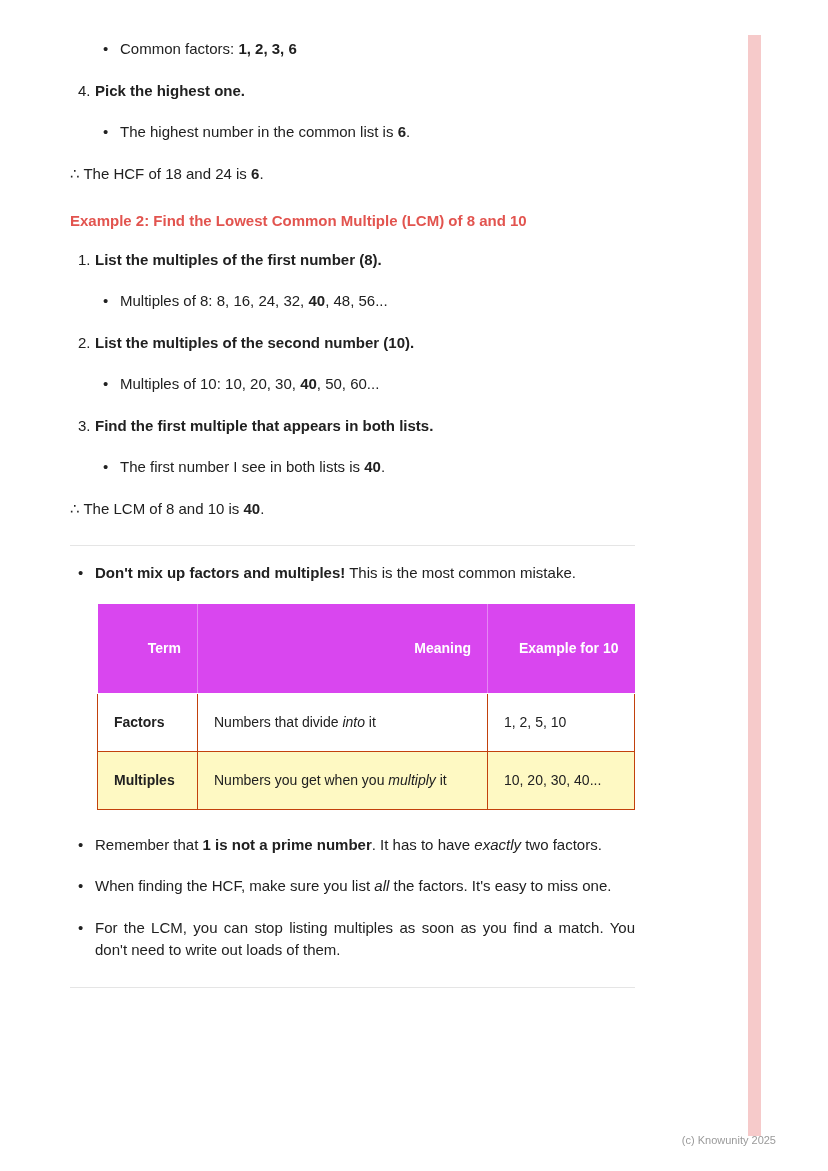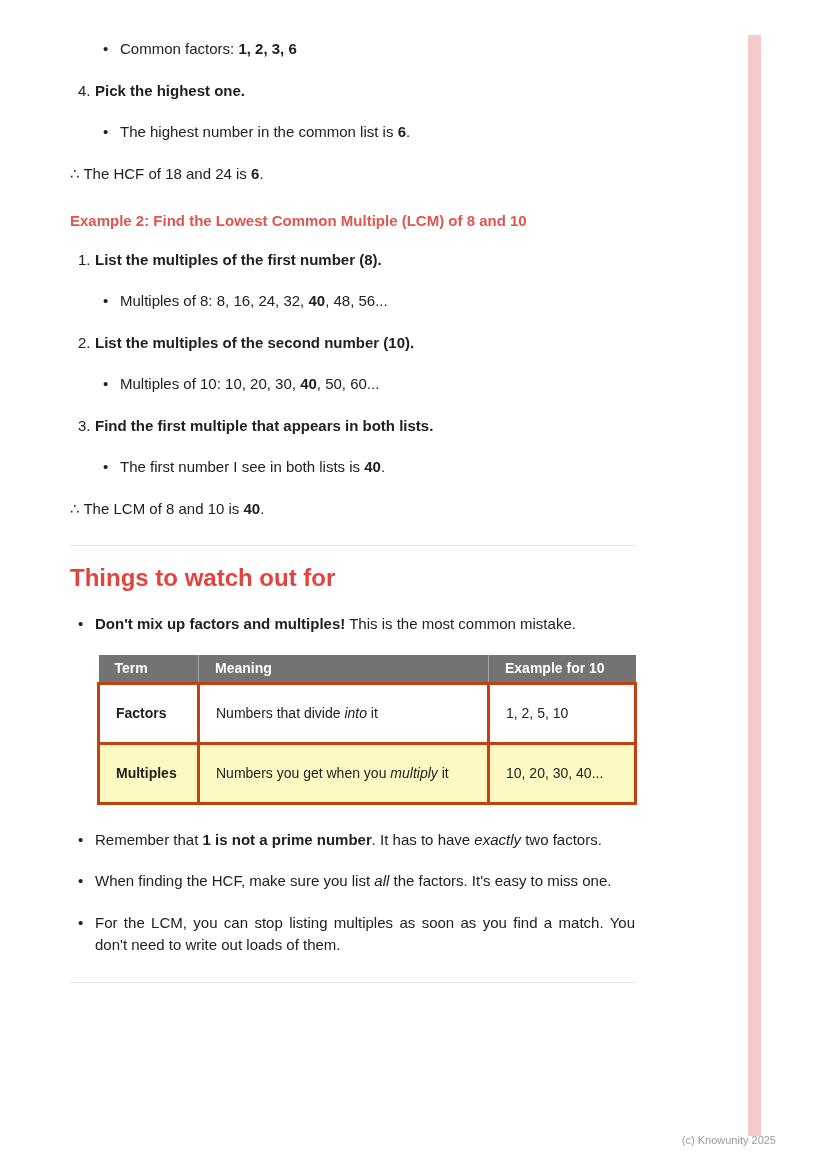--- a/index.html
+++ b/index.html
@@ -41,28 +41,28 @@
     border:none; border-top:1px solid #e5e5e5; margin:25px 0 0 0;
   }
   .info-table {
     border-collapse:collapse; margin:5px 0 24px 27px; font-size:14px;
     width:537px; table-layout:fixed;
   }
   .info-table col.c1 { width:100px; }
   .info-table col.c2 { width:290px; }
   .info-table col.c3 { width:147px; }
   .info-table th {
-    background:#737373; color:#ffffff; font-weight:700; text-align:left;
-    padding:3px 16px; border:1px solid rgba(255,255,255,0.35);
+    background:#d946ef; color:#ffffff; font-weight:700; text-align:right;
+    padding:34px 16px; border:1px solid rgba(255,255,255,0.35);
     border-top:none; font-size:14px;
   }
   .info-table th:first-child { border-left:none; }
   .info-table th:last-child { border-right:none; }
   .info-table td {
-    border:3px solid #c2410c; padding:18px 16px; background:#ffffff;
+    border:1px solid #c2410c; padding:18px 16px; background:#ffffff;
     vertical-align:middle;
   }
   .info-table tbody tr:nth-child(2) td { background:#fef9c3; }
   .footer-credit {
     position:absolute; right:52px; top:1132px;
     font-size:11px; color:#9a9a9a; z-index:2; white-space:nowrap;
   }
   strong { font-weight:700; }
   em { }
 </style>
@@ -138,21 +138,20 @@
       <span>The first number I see in both lists is </span><strong>40</strong><span>.</span>
     </div>
   </div>
 
   <p class="conclusion">
     <span>∴ The LCM of 8 and 10 is </span><strong>40</strong><span>.</span>
   </p>
 
   <hr class="rule">
 
-  <h2 class="section-heading">Things to watch out for</h2>
 
   <div class="row b1">
     <span class="marker">•</span>
     <div class="body">
       <strong>Don't mix up factors and multiples!</strong><span> This is the most common mistake.</span>
     </div>
   </div>
 
   <table class="info-table">
     <colgroup>

